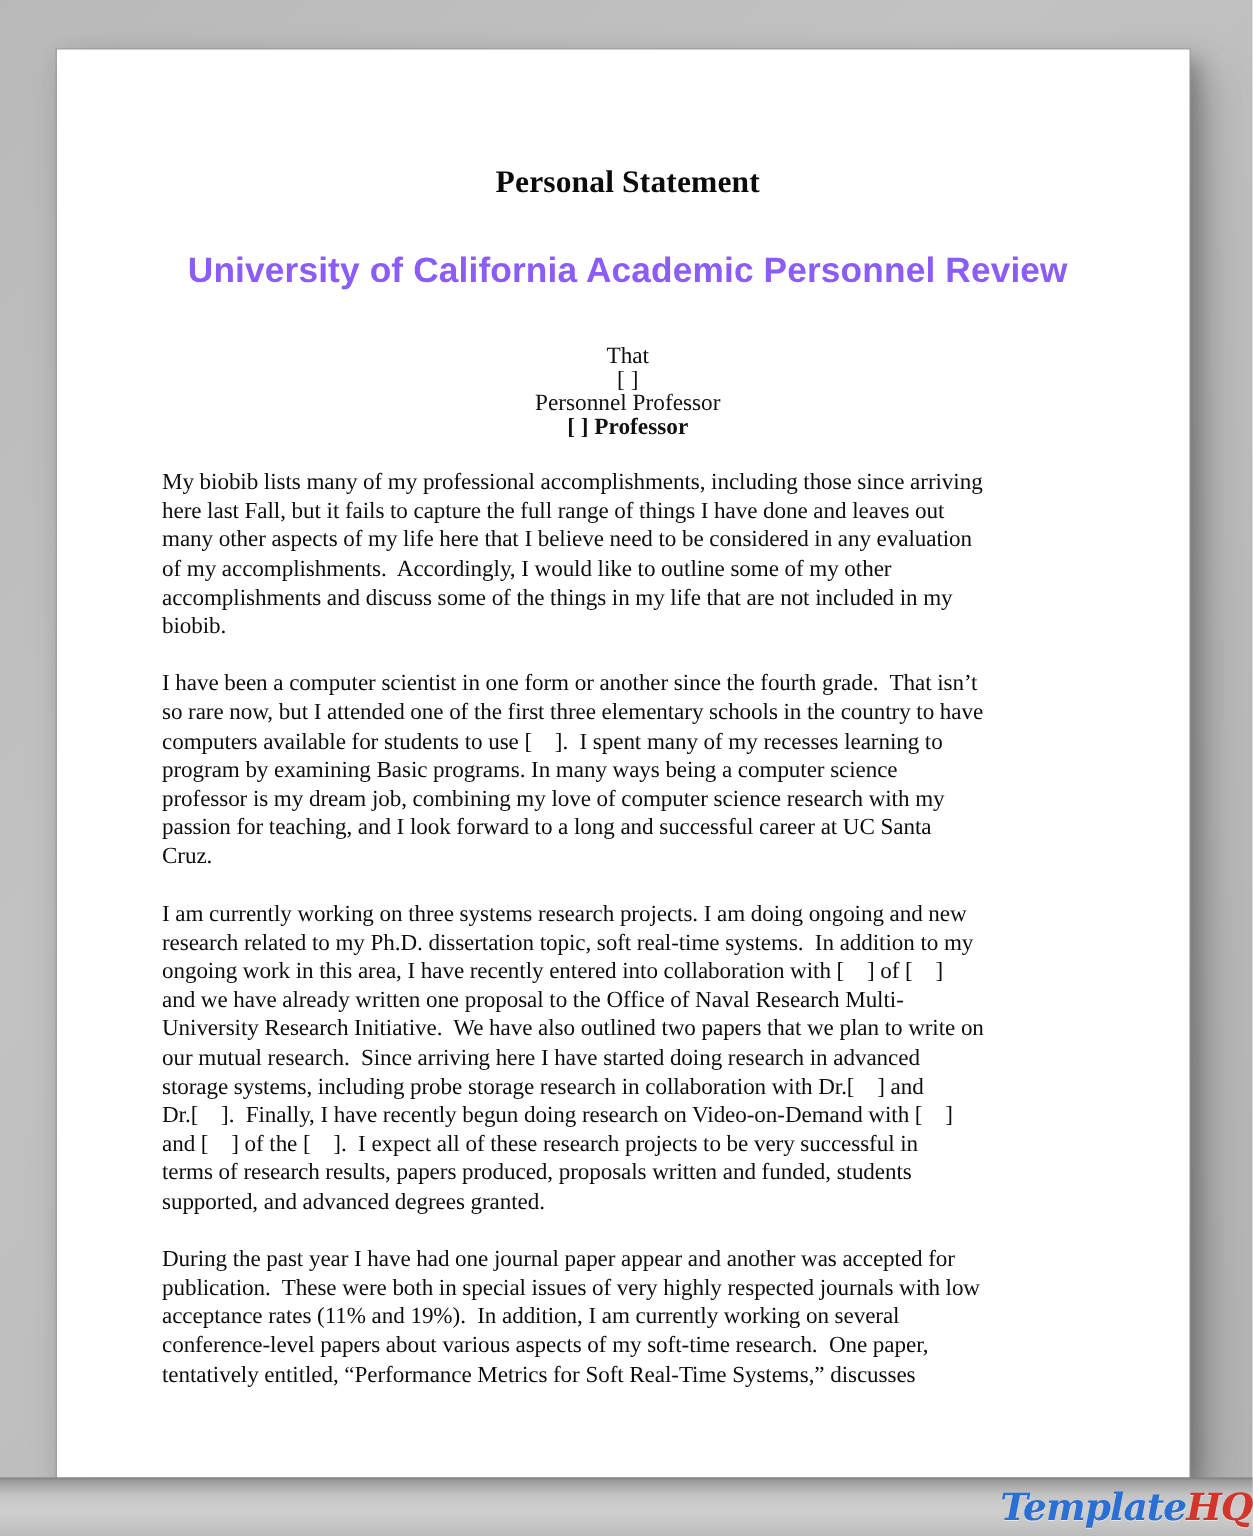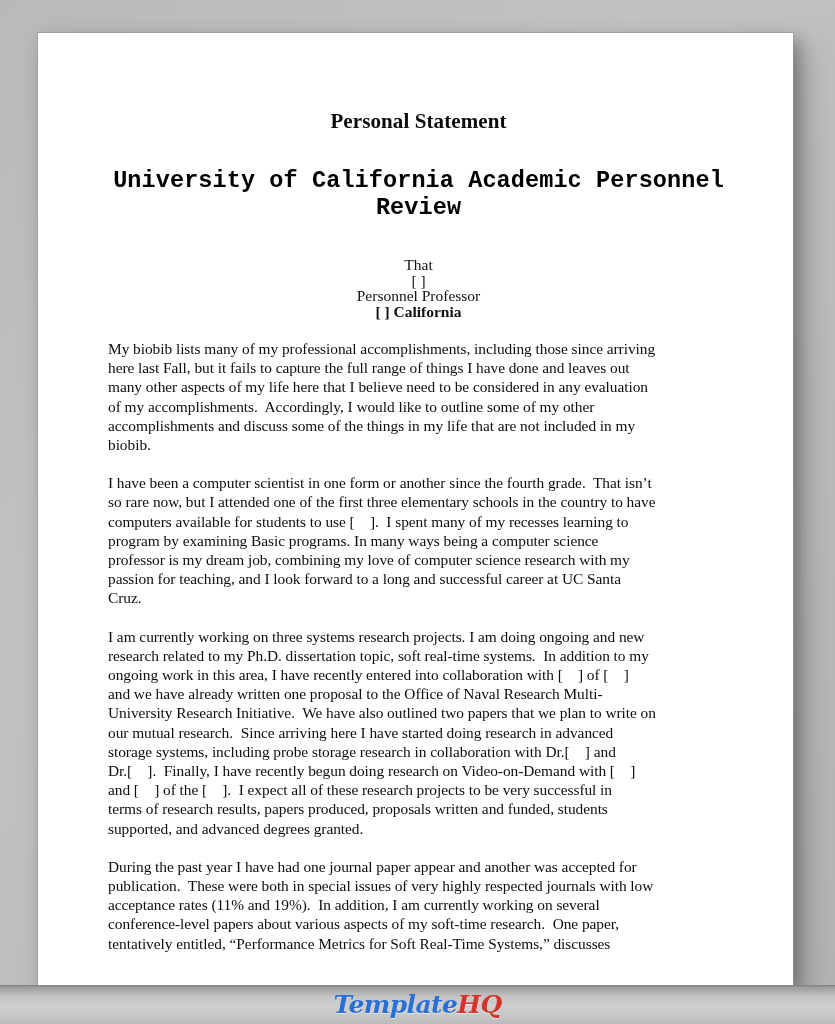--- a/index.html
+++ b/index.html
@@ -53,27 +53,27 @@
     font-family: "Liberation Serif", serif;
     font-weight: bold;
     font-size: 21px;
     text-align: center;
     margin: 24px 0 0 0;
     letter-spacing: 0.1px;
     color: #0b0b0b;
   }
 
   .doc-subtitle {
-    font-family: Liberation Mono, monospace;
+    font-family: Liberation Sans, sans-serif;
     font-weight: bold;
     font-size: 23.5px;
     text-align: center;
     margin: 33px 0 0 0;
     letter-spacing: 0.1px;
-    color: #000000;
+    color: #8b5cf6;
   }
 
   
   .center-block {
     text-align: center;
     font-size: 15.5px;
     color: #111;
     margin-top: 36px;
     line-height: 1.0;
   }
@@ -102,21 +102,21 @@
 
   
   #watermark {
     position: absolute;
     left: 0;
     right: 0;
     bottom: 0;
     height: 39px;
     display: flex;
     align-items: center;
-    justify-content: center;
+    justify-content: flex-end;
     background: linear-gradient(180deg,
         #7e7e7e 0%, #9d9d9d 6%, #c4c4c4 30%,
         #cfcfcf 55%, #c6c6c6 80%, #bbbbbb 100%);
   }
 
   .wm-logo {
     font-family: "DejaVu Serif", serif;
     font-weight: bold;
     font-size: 25px;
     font-style: italic;
@@ -136,21 +136,21 @@
     <div id="paper-inner">
 
       <h1 class="doc-title">Personal Statement</h1>
 
       <h2 class="doc-subtitle">University of California Academic Personnel Review</h2>
 
       <div class="center-block">
         <div class="cb-line cb-date">That</div>
         <div class="cb-line cb-name">[     ]</div>
         <div class="cb-line cb-rank">Personnel Professor</div>
-        <div class="cb-line cb-dept">[    ] California</div>
+        <div class="cb-line cb-dept">[    ] Professor</div>
       </div>
 
       <div class="body-copy">
         <p class="para">My biobib lists many of my professional accomplishments, including those since arriving
 here last Fall, but it fails to capture the full range of things I have done and leaves out
 many other aspects of my life here that I believe need to be considered in any evaluation
 of my accomplishments.  Accordingly, I would like to outline some of my other
 accomplishments and discuss some of the things in my life that are not included in my
 biobib.</p>
         <p class="para">I have been a computer scientist in one form or another since the fourth grade.  That isn’t

